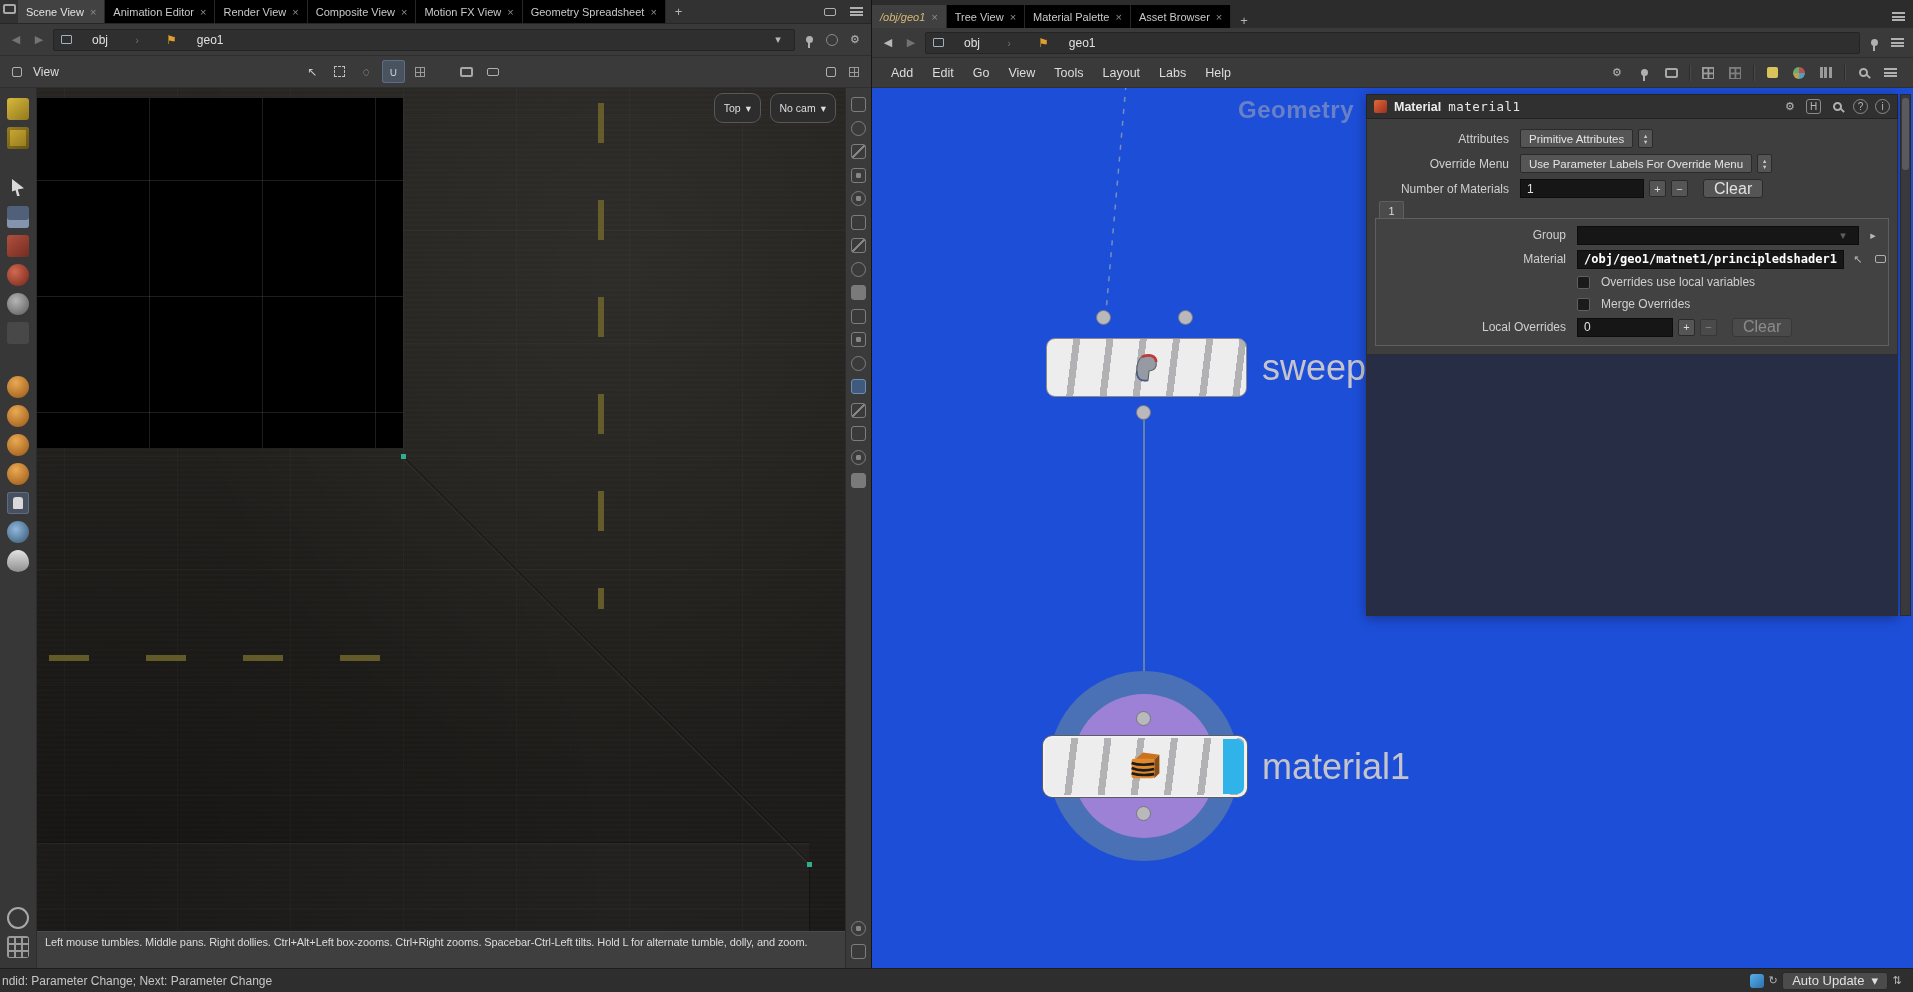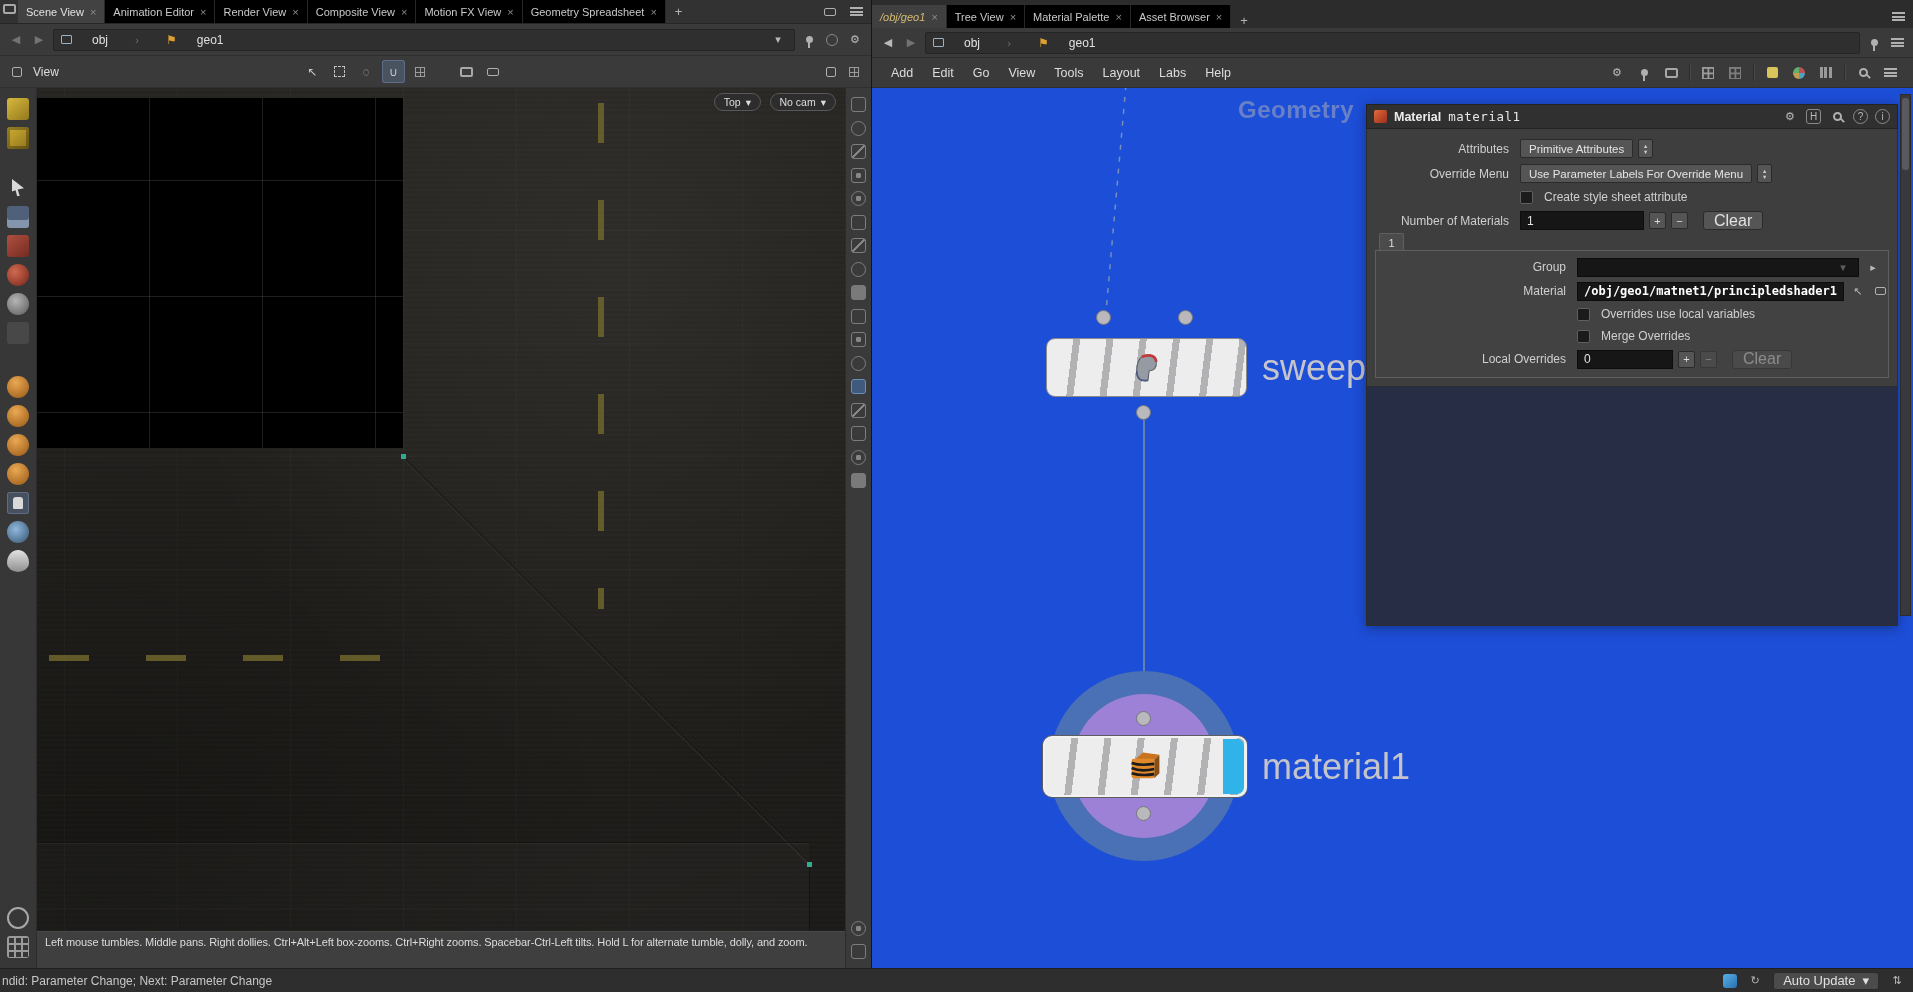--- a/index.html
+++ b/index.html
@@ -101,21 +101,21 @@
   .seam-diag{position:absolute;left:366px;top:368px;width:577px;height:2px;
     background:linear-gradient(#0a0a09,#3c3b36);transform-origin:0 0;transform:rotate(45deg);opacity:.85;}
   .seam-h{position:absolute;left:0;top:754px;width:772px;height:1px;background:#131311;box-shadow:0 1px 0 rgba(255,255,255,.05);}
   .seam-v{position:absolute;left:772px;top:776px;width:1px;height:67px;background:#131311;}
   .road-band{position:absolute;left:0;top:755px;width:772px;height:88px;background:rgba(255,255,255,.025);}
   .dash-v{position:absolute;left:561px;top:15px;width:6px;height:506px;
     background:repeating-linear-gradient(180deg,#6e652a 0 40px,transparent 40px 97px);opacity:.85;}
   .dash-h{position:absolute;left:12px;top:567px;width:354px;height:6px;
     background:repeating-linear-gradient(90deg,#6e652a 0 40px,transparent 40px 97px);opacity:.85;}
   .tdot{position:absolute;width:5px;height:5px;background:#2fae8f;}
-  .vp-pill{position:absolute;top:5px;height:18px;display:flex;align-items:center;gap:5px;padding:0 9px;
+  .vp-pill{position:absolute;top:5px;height:30px;display:flex;align-items:center;gap:5px;padding:0 9px;
     background:#2d2d2d;border:1px solid #585858;border-radius:9px;font-size:10.5px;color:#dedede;}
   .vp-help{position:absolute;left:0;bottom:0;width:100%;height:37px;background:#3f3f3f;border-top:1px solid #4a4a4a;
     color:#dcdcdc;font-size:11px;line-height:15px;padding:3px 8px;white-space:nowrap;overflow:hidden;letter-spacing:-.1px;}
 
   
   .net-menubar{height:30px;background:#3a3a3a;border-bottom:1px solid #2e2e2e;display:flex;align-items:center;gap:1px;padding:0 10px;font-size:12.5px;color:#ddd;}
   .menu-item{padding:3px 9px;border-radius:2px;}
   .mb-icons{margin-left:auto;display:flex;align-items:center;gap:9px;padding-right:4px;}
   .vsep{width:1px;height:16px;background:#2c2c2c;box-shadow:1px 0 0 #4a4a4a;}
 
@@ -128,21 +128,21 @@
   .node-body{position:absolute;border-radius:9px;background:repeating-linear-gradient(97deg,#ededee 0 26px,#b2b2b5 26px 33px);}
   #sweep-body{left:174px;top:250px;width:201px;height:59px;border:1px solid #8a8a8a;}
   #mat-body{left:171px;top:648px;width:204px;height:61px;border:2px solid #f2f2f2;box-shadow:0 0 0 1px #5d5d60;}
   .mat-accent{position:absolute;right:1px;top:1px;bottom:1px;width:21px;background:#2fb3e8;border-radius:0 7px 7px 0;}
   .node-icon{position:absolute;left:50%;top:50%;transform:translate(-50%,-50%);width:37px;height:37px;}
   .node-label{position:absolute;font-size:36px;color:#c4c4ca;display:flex;align-items:center;white-space:nowrap;}
   #sweep-label{left:390px;top:250px;height:59px;}
   #mat-label{left:390px;top:648px;height:61px;}
 
   
-  .panel{position:absolute;top:16px;right:15px;width:532px;height:522px;display:flex;flex-direction:column;font-size:12px;
+  .panel{position:absolute;top:6px;right:15px;width:532px;height:522px;display:flex;flex-direction:column;font-size:12px;
          box-shadow:0 2px 12px rgba(0,0,0,.35);z-index:5;}
   .panel-header{height:25px;background:#303030;border:1px solid #232323;display:flex;align-items:center;gap:7px;padding:0 7px;}
   .ptype-icon{width:13px;height:13px;border-radius:2px;background:linear-gradient(135deg,#e06a3a,#9c2f1e);flex:none;}
   .ptype{font-weight:bold;color:#ececec;font-size:12.5px;}
   .pname{font-family:"DejaVu Sans Mono",monospace;font-size:12.5px;color:#e6e6e6;letter-spacing:.5px;}
   .panel-hicons{margin-left:auto;display:flex;gap:7px;align-items:center;}
   .badge{width:15px;height:15px;border:1px solid #8a8a8a;border-radius:50%;display:inline-flex;align-items:center;justify-content:center;font-size:10px;color:#b8b8b8;}
   .panel-body{background:#3e3e3e;border:1px solid #2d2d2d;border-top:none;padding:7px 8px 8px;}
   .prow{display:flex;align-items:center;min-height:25px;gap:5px;}
   .plabel{width:140px;text-align:right;padding-right:6px;color:#cfcfcf;white-space:nowrap;flex:none;}
@@ -157,21 +157,21 @@
   .pmbtn{width:17px;height:17px;background:#555;border:1px solid #2a2a2a;border-radius:2px;color:#ddd;display:flex;align-items:center;justify-content:center;font-size:11px;flex:none;}
   .btn{height:19px;background:#555;border:1px solid #2a2a2a;border-radius:3px;color:#e2e2e2;display:flex;align-items:center;padding:0 10px;font-size:16px;}
   .mp-tab{width:25px;height:18px;margin-left:4px;background:#4b4b4b;border:1px solid #5f5f5f;border-bottom:none;border-radius:2px 2px 0 0;
           display:flex;align-items:center;justify-content:center;font-size:11px;color:#ddd;}
   .mp-box{border:1px solid #5f5f5f;background:#424242;padding:4px 6px 6px;margin-top:-1px;}
   .panel-rest{flex:1;background:rgba(40,40,44,.85);border:1px solid #2d2d2d;border-top:none;}
   .scroll-strip{position:absolute;top:6px;right:2px;width:11px;height:522px;background:#39393d;border:1px solid #2b2b2b;z-index:5;}
   .scroll-thumb{margin:3px auto;width:7px;height:72px;background:#5a5a5e;border-radius:3px;}
 
   
-  .statusbar{height:24px;background:#2e2e2e;border-top:1px solid #1e1e1e;display:flex;align-items:center;gap:9px;padding:0 7px 0 2px;font-size:12px;color:#c6c6c6;}
+  .statusbar{height:24px;background:#2e2e2e;border-top:1px solid #1e1e1e;display:flex;align-items:center;padding:0 7px 0 2px;font-size:12px;color:#c6c6c6;}
   .mem-icon{width:14px;height:14px;border-radius:3px;background:linear-gradient(135deg,#57b1e8,#2b6fb0);flex:none;}
   .au-btn{height:18px;background:#4b4b4b;border:1px solid #2a2a2a;border-radius:3px;display:flex;align-items:center;gap:7px;padding:0 9px;font-size:13px;color:#e0e0e0;}
 </style>
 </head>
 <body>
 
 <div class="app">
  <div class="main">
 
   <div class="left-pane">
@@ -497,25 +497,20 @@
                   <span>▾</span>
            </span>
          </div>
          <div class="prow">
            <span class="plabel">Override Menu</span>
            <span class="dd">Use Parameter Labels For Override Menu</span>
            <span class="spin">
              <span>▴</span>
                   <span>▾</span>
            </span>
-         </div>
-         <div class="prow" style="min-height:22px">
-           <span class="plabel"></span>
-           <span class="cb"></span>
-           <span class="cb-label">Create style sheet attribute</span>
          </div>
          <div class="prow">
            <span class="plabel">Number of Materials</span>
            <span class="tfield" style="width:124px">1</span>
            <span class="pmbtn">+</span>
            <span class="pmbtn">−</span>
            <span class="btn" style="margin-left:10px">Clear</span>
          </div>
 
          <div class="mp-tab">1</div>

